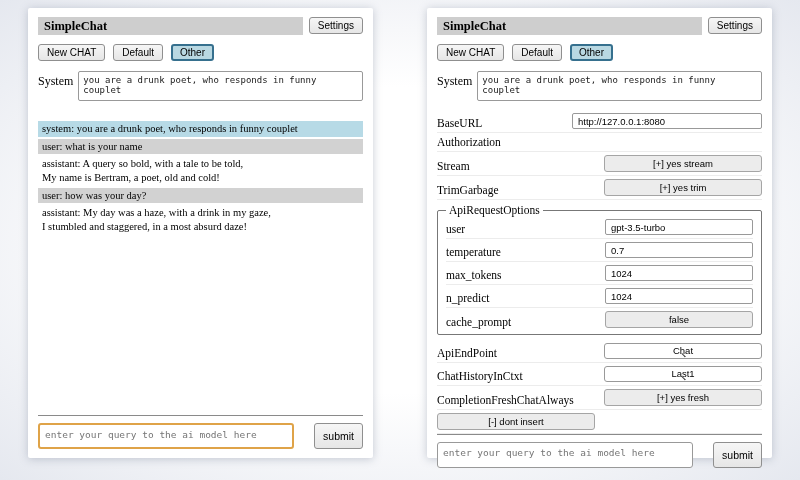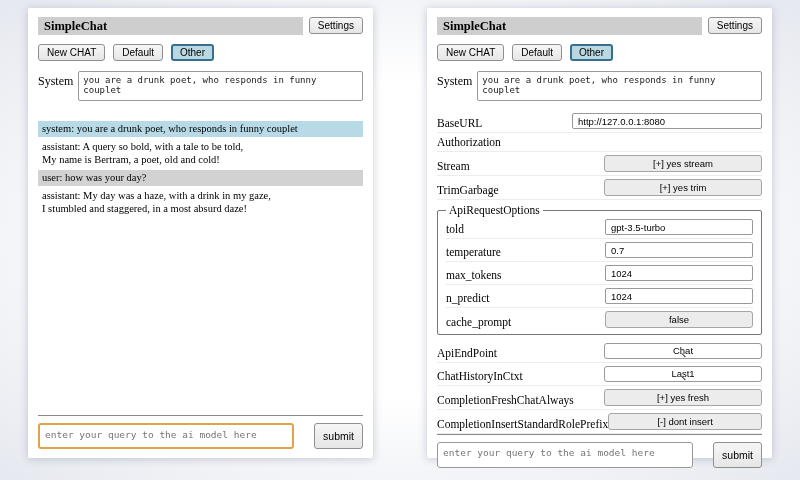--- a/index.html
+++ b/index.html
@@ -92,20 +92,21 @@
     <button class="btn">New CHAT</button>
     <button class="btn">Default</button>
     <button class="btn active">Other</button>
   </div>
   <div class="sysrow">
     <span class="syslabel">System</span>
     <textarea class="systa" spellcheck="false" style="">you are a drunk poet, who responds in funny couplet</textarea>
   </div>
   <div class="chat">
     <div class="msg system">system: you are a drunk poet, who responds in funny couplet</div>
+    <div class="msg user">user: what is your name</div>
     <div class="msg assistant">assistant: A query so bold, with a tale to be told,
 My name is Bertram, a poet, old and cold!</div>
     <div class="msg user">user: how was your day?</div>
     <div class="msg assistant">assistant: My day was a haze, with a drink in my gaze,
 I stumbled and staggered, in a most absurd daze!</div>
   </div>
   <div class="spacer"></div>
   <hr class="sep">
   <div class="qrow">
     <textarea class="qta focused" spellcheck="false" placeholder="enter your query to the ai model here" style=""></textarea>
@@ -141,21 +142,21 @@
       <button class="sbtn">[+] yes stream</button>
     </div>
     <div class="srow">
       <span class="slabel">TrimGarbage</span>
       <button class="sbtn">[+] yes trim</button>
     </div>
 
     <fieldset class="aro">
       <legend>ApiRequestOptions</legend>
       <div class="srow">
-        <span class="slabel">told</span>
+        <span class="slabel">user</span>
         <input class="sinput" spellcheck="false" value="gpt-3.5-turbo" style="">
       </div>
       <div class="srow">
         <span class="slabel">temperature</span>
         <input class="sinput" spellcheck="false" value="0.7" style="">
       </div>
       <div class="srow">
         <span class="slabel">max_tokens</span>
         <input class="sinput" spellcheck="false" value="1024" style="">
       </div>
@@ -181,21 +182,20 @@
       <div class="sselect">
         <span>Last1</span>
         <span class="chev"></span>
       </div>
     </div>
     <div class="srow">
       <span class="slabel">CompletionFreshChatAlways</span>
       <button class="sbtn">[+] yes fresh</button>
     </div>
     <div class="srow">
-      <span class="slabel">CompletionInsertStandardRolePrefix</span>
       <button class="sbtn">[-] dont insert</button>
     </div>
   </div>
 
   <div class="spacer"></div>
   <hr class="sep">
   <div class="qrow">
     <textarea class="qta" spellcheck="false" placeholder="enter your query to the ai model here" style=""></textarea>
     <button class="btn submit-btn">submit</button>
   </div>

